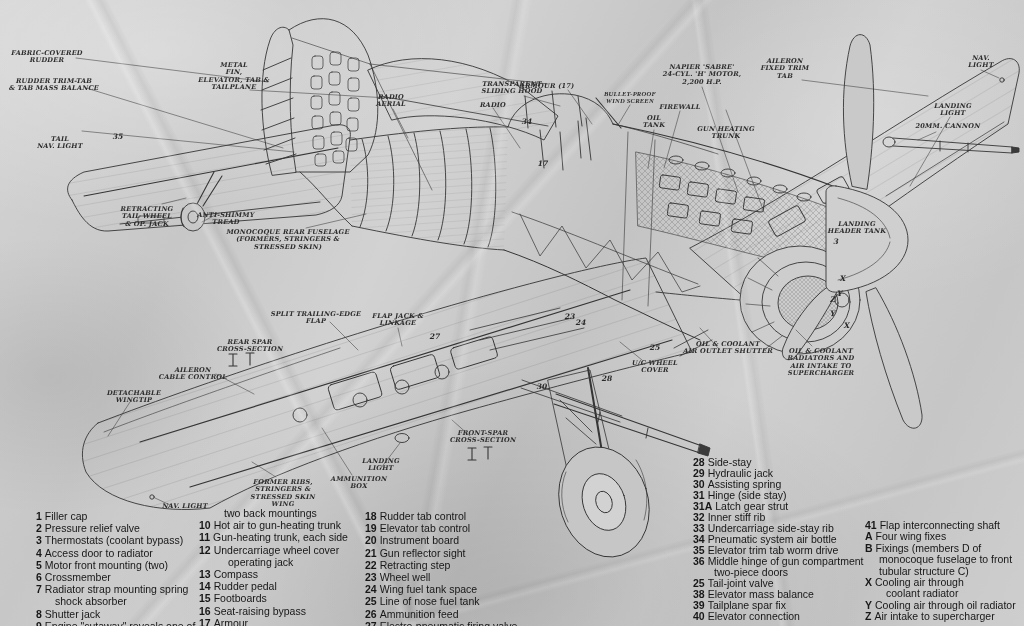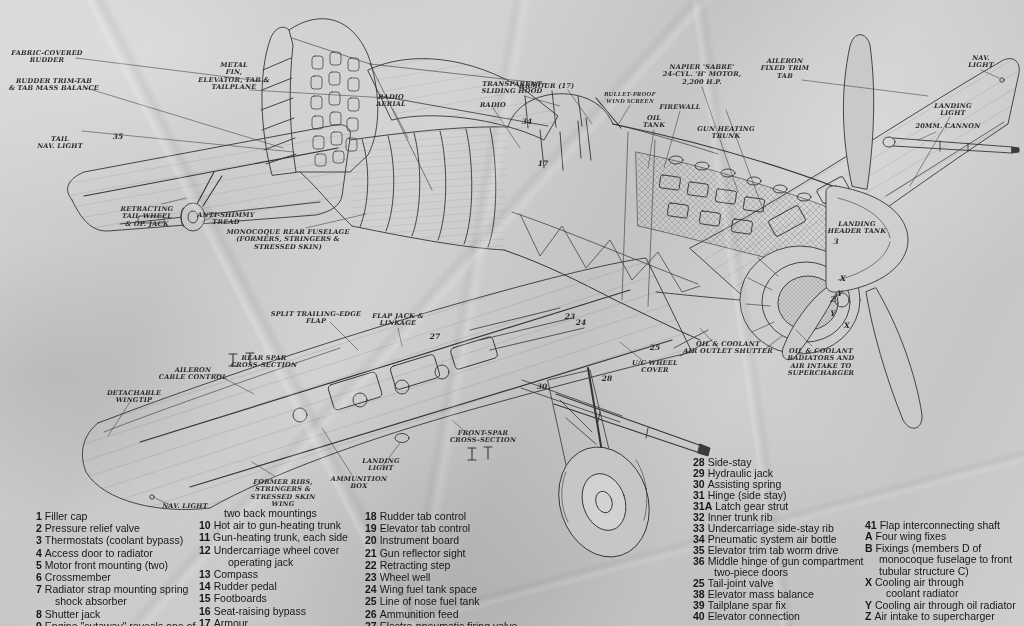--- a/index.html
+++ b/index.html
@@ -362,21 +362,21 @@
 
       <div class="callout" style="left: 655px; top: 360px;"><span>U/C WHEEL
 COVER</span></div>
 
       <div class="callout" style="left: 316px; top: 311px;"><span>SPLIT TRAILING-EDGE
 FLAP</span></div>
 
       <div class="callout" style="left: 398px; top: 313px;"><span>FLAP JACK &amp;
 LINKAGE</span></div>
 
-      <div class="callout" style="left: 264px; top: 339px; margin-top: 16px;"><span>REAR SPAR
+      <div class="callout" style="left: 250px; top: 339px;"><span>REAR SPAR
 CROSS-SECTION</span></div>
 
       <div class="callout" style="left: 193px; top: 367px;"><span>AILERON
 CABLE CONTROL</span></div>
 
       <div class="callout" style="left: 134px; top: 390px;"><span>DETACHABLE
 WINGTIP</span></div>
 
       <div class="callout" style="left: 185px; top: 503px;"><span>NAV. LIGHT</span></div>
 
@@ -499,21 +499,21 @@
       <div class="li"><span class="n">28</span><span class="t">Side-stay</span></div>
 
       <div class="li"><span class="n">29</span><span class="t">Hydraulic jack</span></div>
 
       <div class="li"><span class="n">30</span><span class="t">Assisting spring</span></div>
 
       <div class="li"><span class="n">31</span><span class="t">Hinge (side stay)</span></div>
 
       <div class="li"><span class="n">31A</span><span class="t">Latch gear strut</span></div>
 
-      <div class="li"><span class="n">32</span><span class="t">Inner trunk rib</span></div>
+      <div class="li"><span class="n">32</span><span class="t">Inner stiff rib</span></div>
 
       <div class="li"><span class="n">33</span><span class="t">Undercarriage side-stay rib</span></div>
 
       <div class="li"><span class="n">34</span><span class="t">Pneumatic system air bottle</span></div>
 
       <div class="li"><span class="n">35</span><span class="t">Elevator trim tab worm drive</span></div>
 
       <div class="li"><span class="n">36</span><span class="t">Middle hinge of gun compartment</span></div>
 
       <div class="li" style="padding-left: 18px;"><span class="n"></span><span class="t">two-piece doors</span></div>

